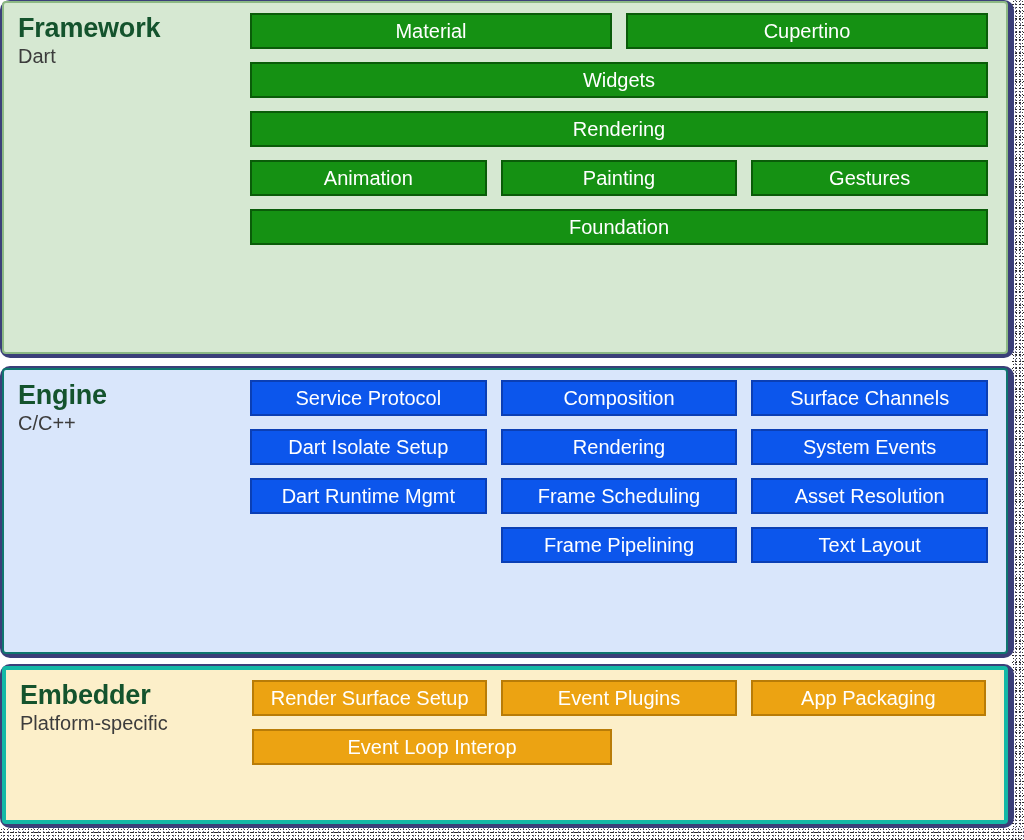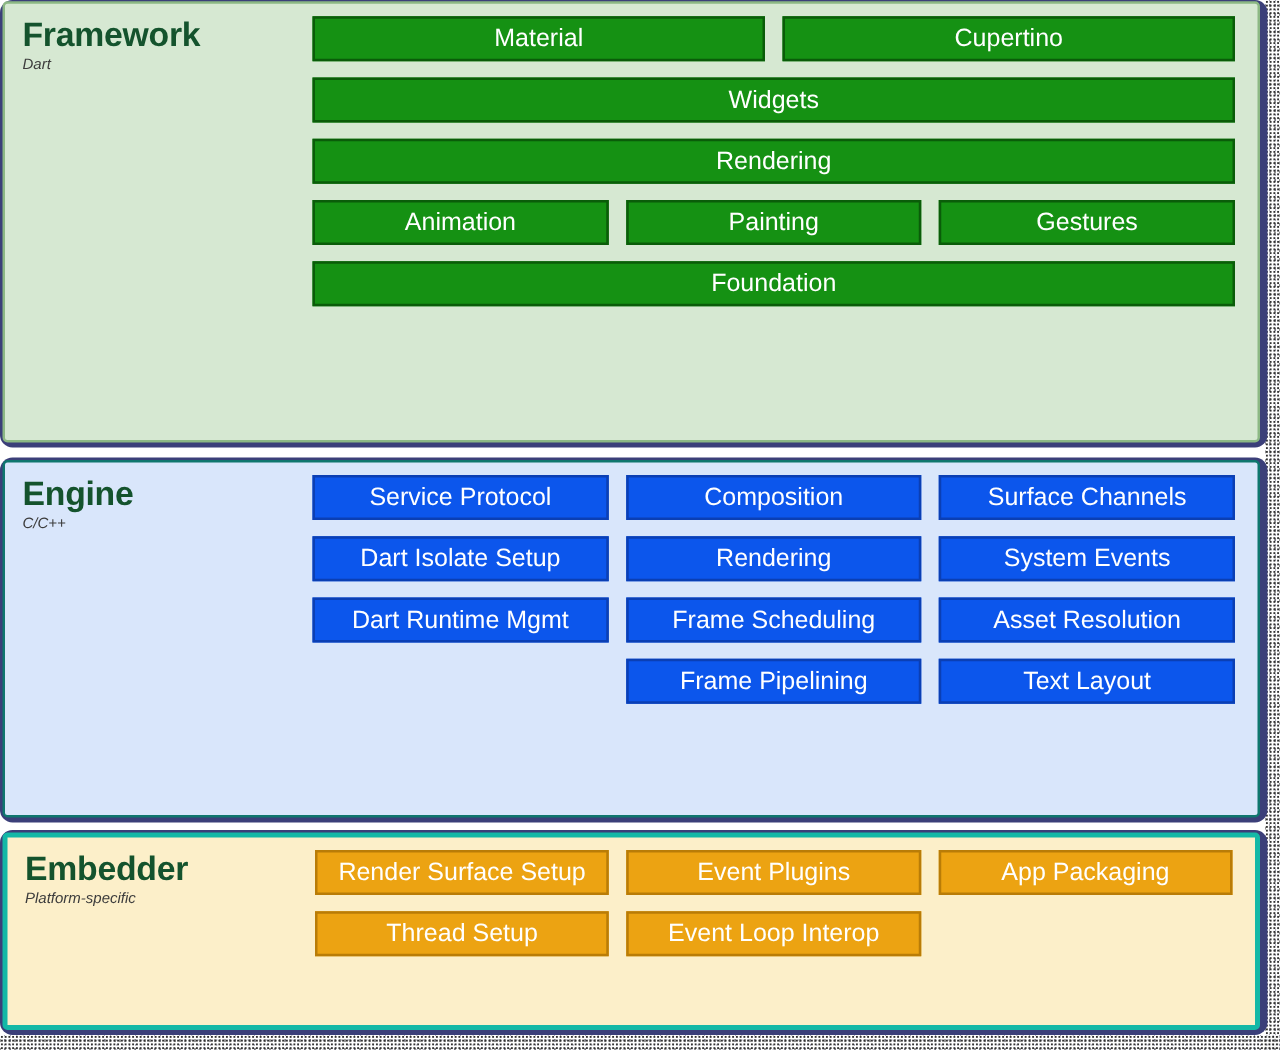--- a/index.html
+++ b/index.html
@@ -79,26 +79,25 @@
     box-sizing: border-box;
   }
   .layer-title {
     font-size: 27px;
     font-weight: bold;
     color: #14532d;
     line-height: 1.12;
     letter-spacing: -0.2px;
   }
   .layer-subtitle {
-    font-size: 12px;
+    font-size: 20px;
     font-weight: normal;
     color: #3c3c3c;
     line-height: 1.25;
     margin-top: 1px;
-    font-style: italic;
   }
 
   
   .layer-body {
     flex: 1 1 auto;
     padding: 10px 18px 8px 0;
     box-sizing: border-box;
     display: flex;
     flex-direction: column;
   }
@@ -221,21 +220,20 @@
     </div>
     <div class="layer-body">
 
       <div class="box-row">
         <div class="box orange">Render Surface Setup</div>
         <div class="box orange">Event Plugins</div>
         <div class="box orange">App Packaging</div>
       </div>
 
       <div class="box-row">
-        <div class="box orange">Thread Setup</div>
         <div class="box orange">Event Loop Interop</div>
         <div class="box orange spacer"></div>
       </div>
 
     </div>
   </div>
 
 </div>
 
 </body></html>

